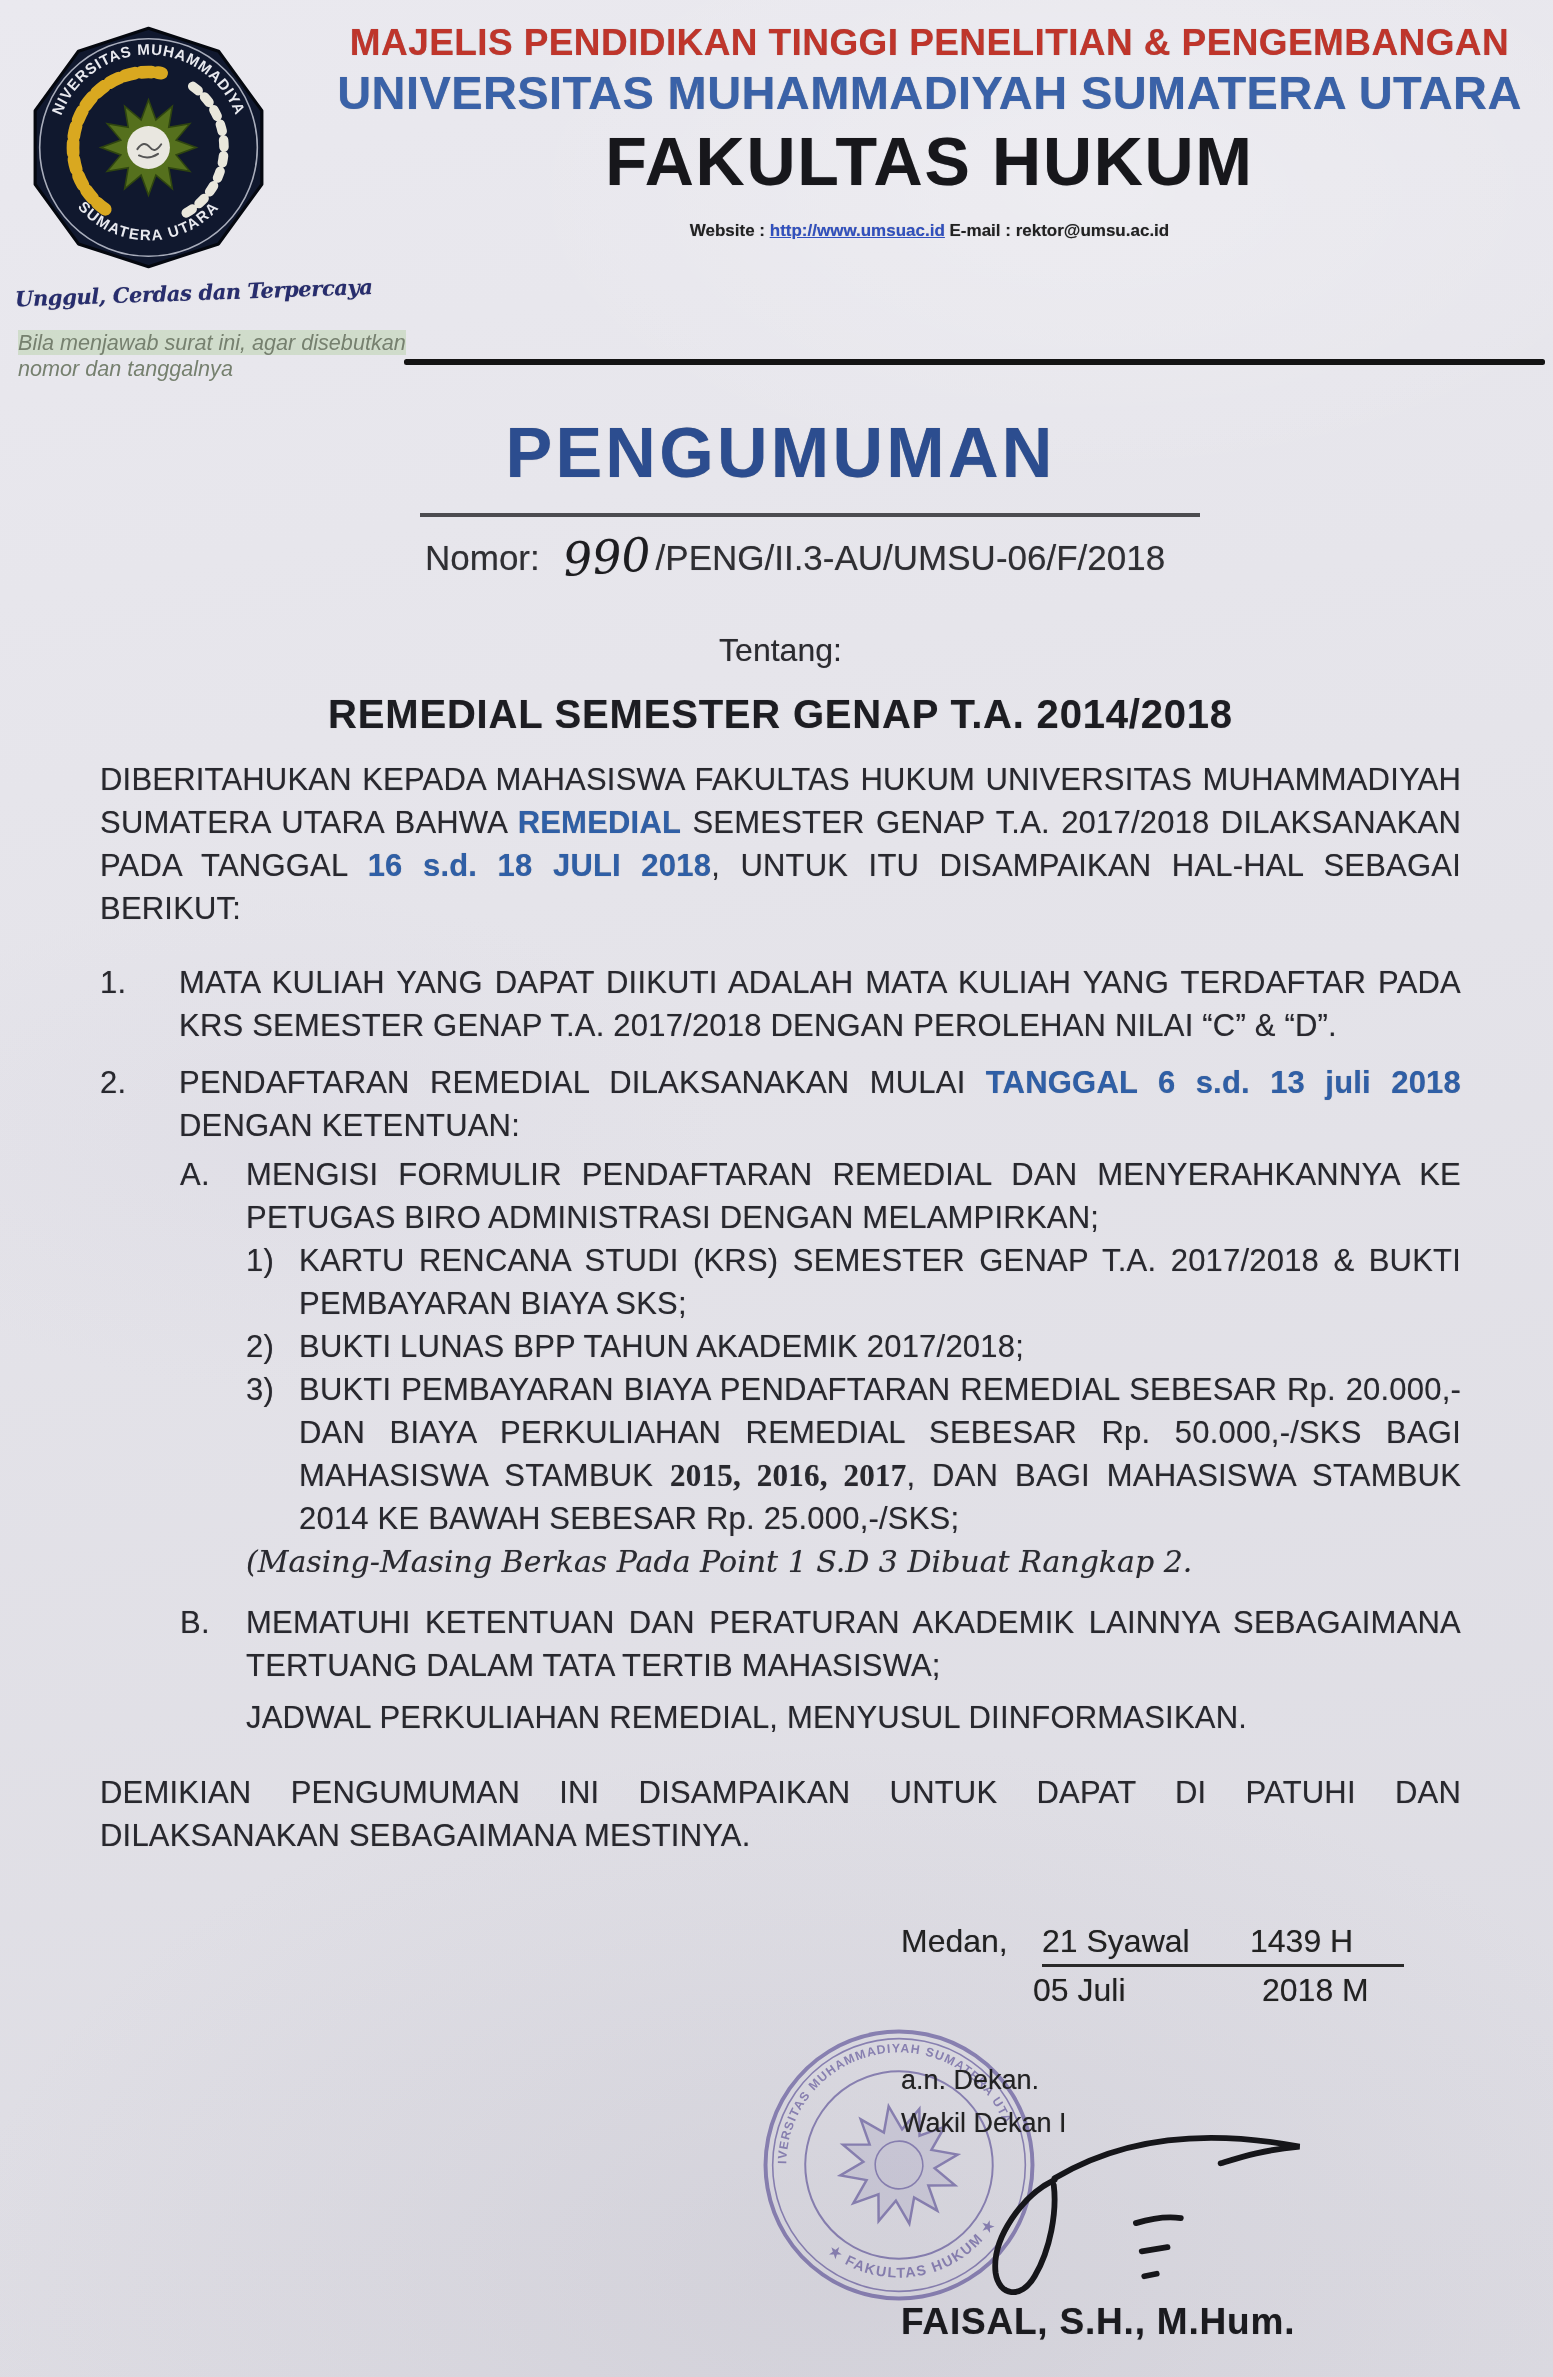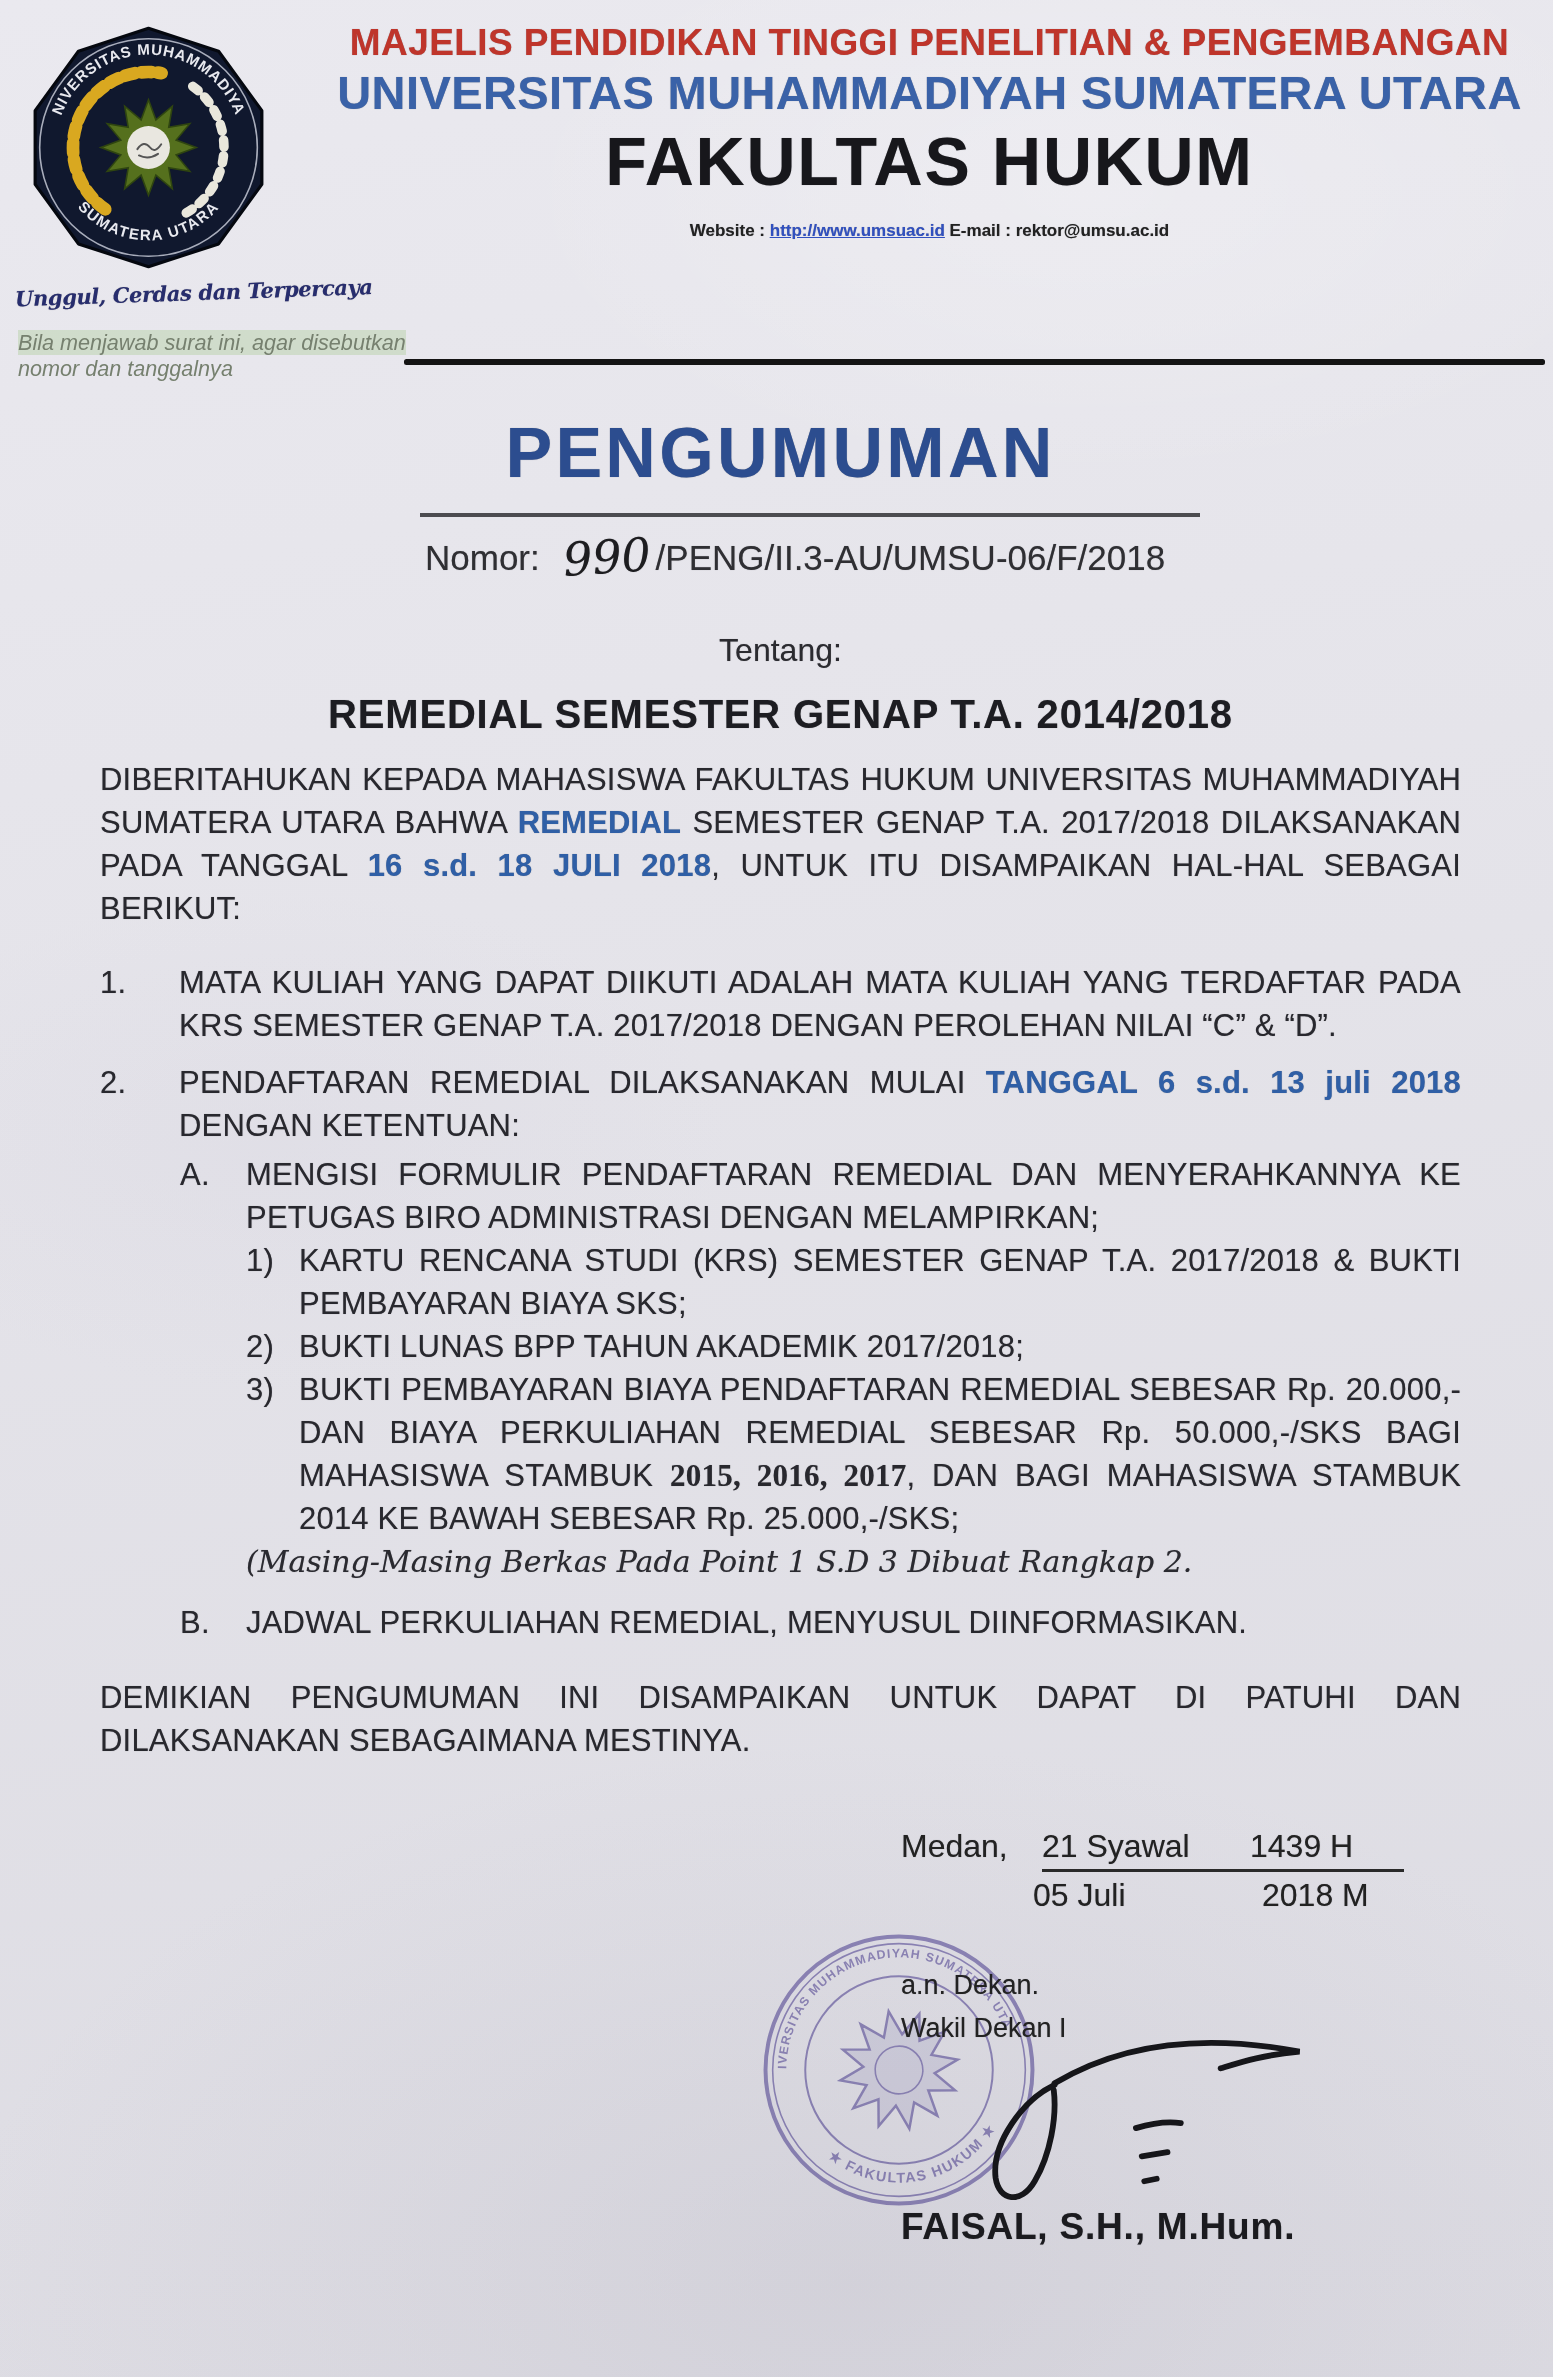--- a/index.html
+++ b/index.html
@@ -163,21 +163,21 @@
       <span class="mark">2)</span><span>BUKTI LUNAS BPP TAHUN AKADEMIK 2017/2018;</span>
     </div>
 
     <div class="bodytext li ls ink">
       <span class="mark">3)</span><span>BUKTI PEMBAYARAN BIAYA PENDAFTARAN REMEDIAL SEBESAR Rp. 20.000,- DAN BIAYA PERKULIAHAN REMEDIAL SEBESAR Rp. 50.000,-/SKS BAGI MAHASISWA STAMBUK </span><span class="bold">2015, 2016, 2017</span><span>, DAN BAGI MAHASISWA STAMBUK 2014 KE BAWAH SEBESAR Rp. 25.000,-/SKS;</span>
     </div>
 
     <div class="stack-note ink">(Masing-Masing Berkas Pada Point 1 S.D 3 Dibuat Rangkap 2.</div>
 
     <div class="bodytext li lA mt-itemB ink">
-      <span class="mark">B.</span>
+      <span class="mark">B.</span><span>MEMATUHI KETENTUAN DAN PERATURAN AKADEMIK LAINNYA SEBAGAIMANA TERTUANG DALAM TATA TERTIB MAHASISWA;</span>
     </div>
 
     <div class="bodytext schedule ink">JADWAL PERKULIAHAN REMEDIAL, MENYUSUL DIINFORMASIKAN.</div>
 
     <p class="bodytext closing ink">DEMIKIAN PENGUMUMAN INI DISAMPAIKAN UNTUK DAPAT DI PATUHI DAN DILAKSANAKAN SEBAGAIMANA MESTINYA.</p>
 
     <div class="dateline ink">
       <div class="dl-row">
         <span class="dl-city">Medan,</span>
         <span class="dl-group">

